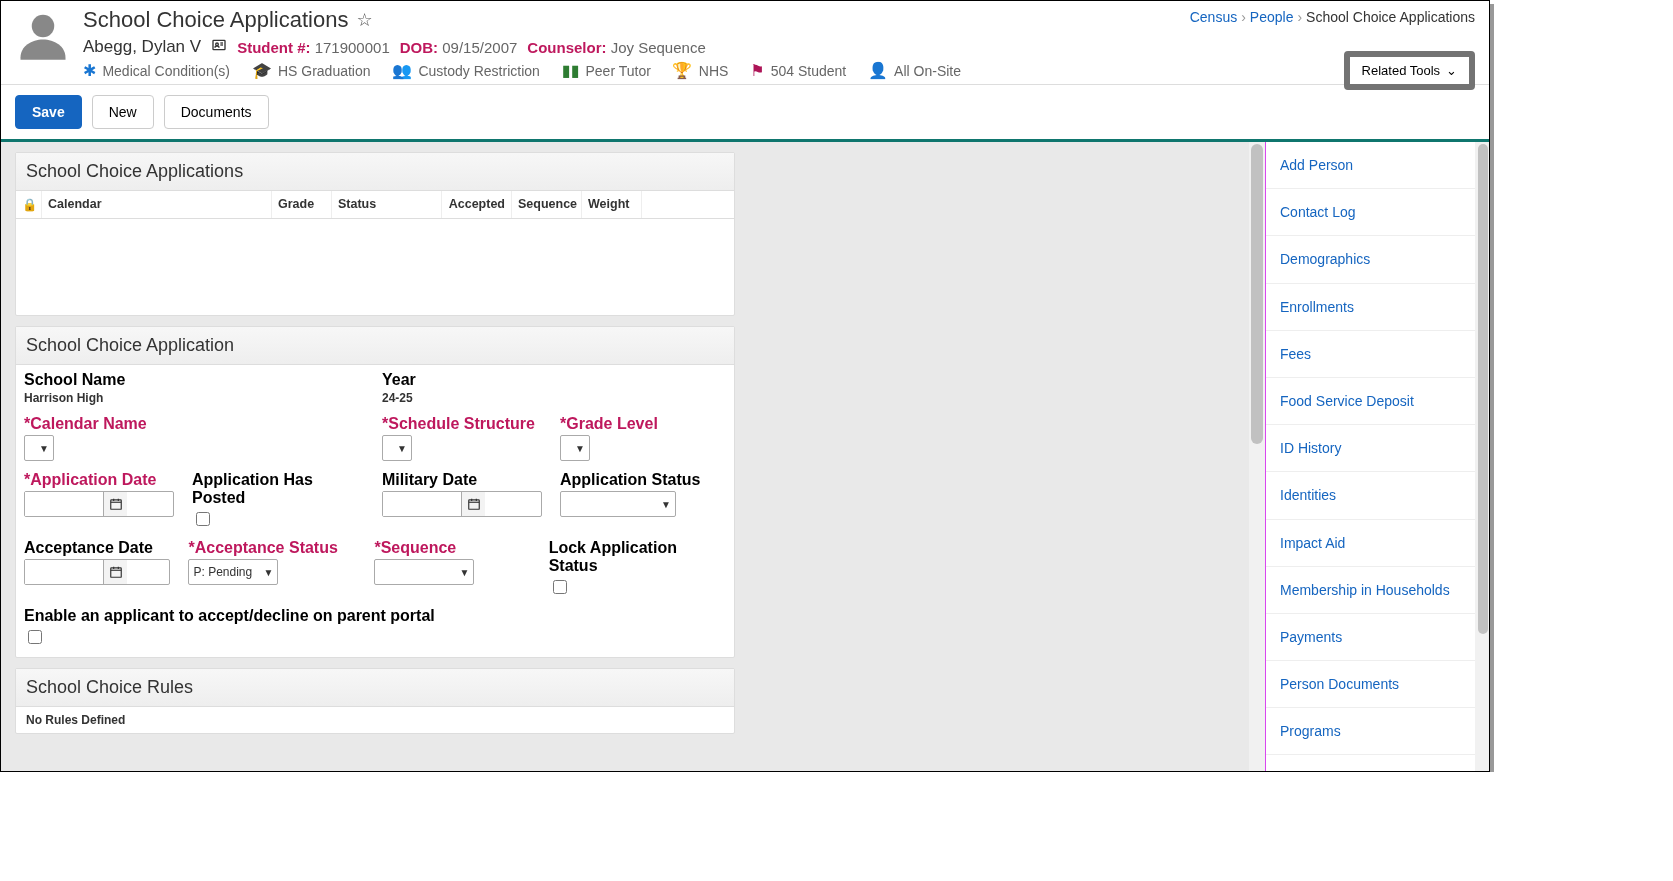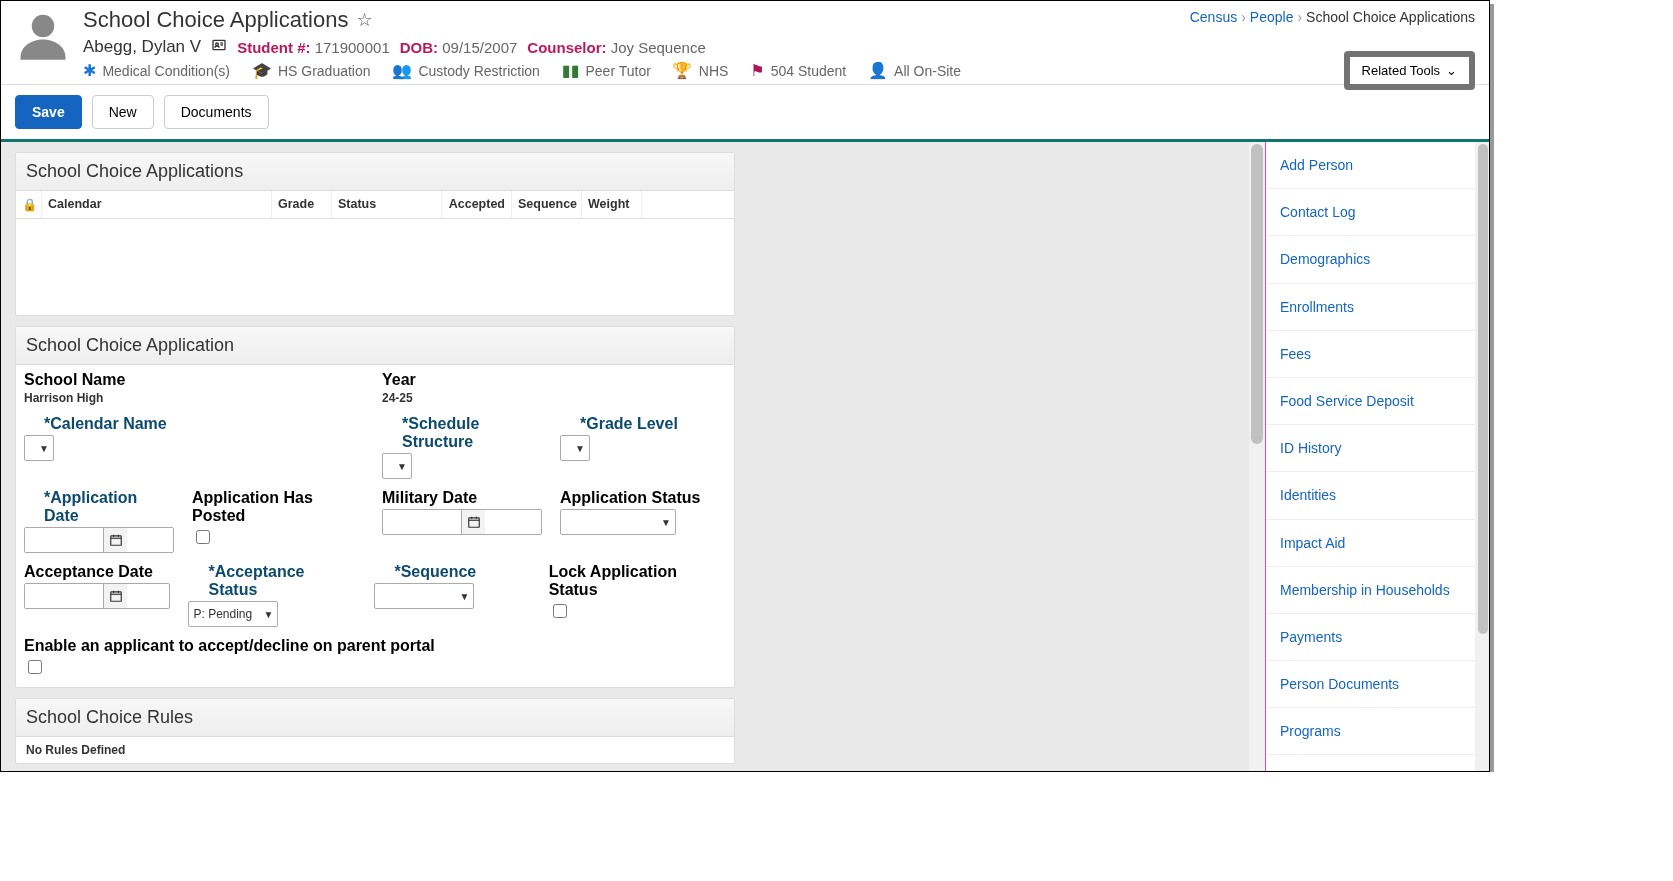--- a/index.html
+++ b/index.html
@@ -134,21 +134,21 @@
   .th-status { width: 110px; }
   .th-acc { width: 70px; text-align: right; }
   .th-seq { width: 70px; }
   .th-wt { width: 60px; border-right: none; }
   .tbl-empty { height: 96px; }
 
   .form-grid { display: flex; flex-direction: column; gap: 10px; }
   .form-row { display: flex; gap: 18px; }
   .field { display: flex; flex-direction: column; gap: 2px; }
   .field-label { font-size: 16px; font-weight: 700; color: #000; }
-  .req { color: #0c4a6e; margin-left: 20px; }
+  .req { color: #be185d; }
   .field-val { font-size: 12px; font-weight: 700; }
   .select {
     border: 1px solid #aaa; height: 26px; border-radius: 2px;
     display: flex; align-items: center; justify-content: flex-end;
     padding: 0 4px; background: #fff; font-size: 12px;
   }
   .select-w-xs { width: 30px; }
   .select-w-sm { width: 100px; }
   .select-w-md { width: 116px; }
   .select .caret { font-size: 10px; color: #333; }

